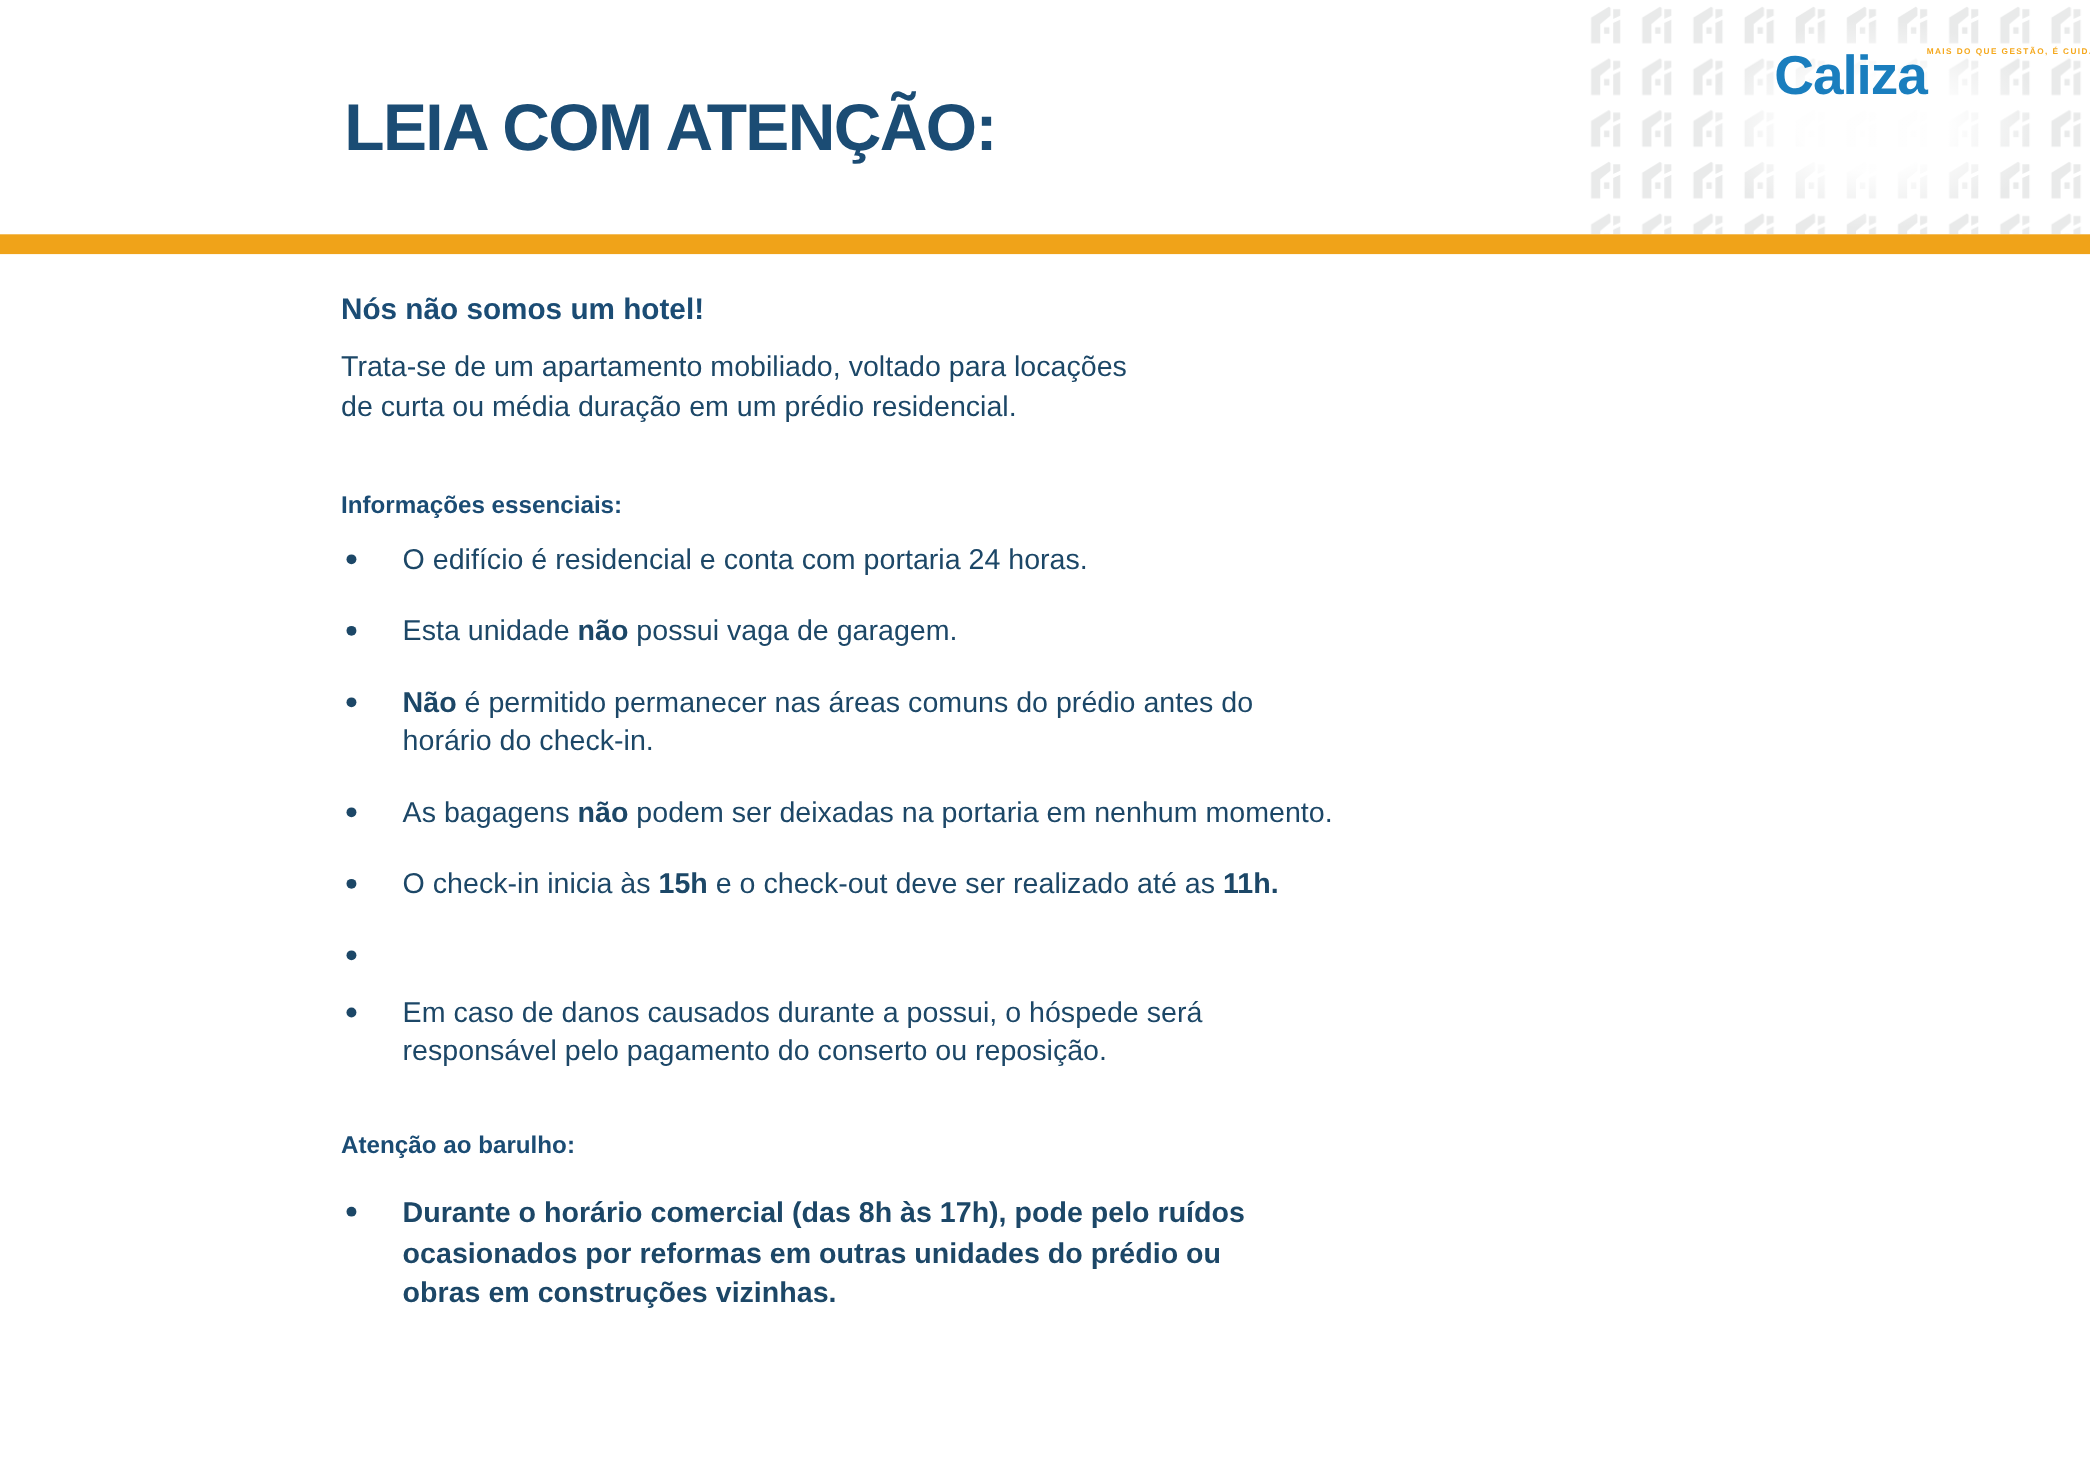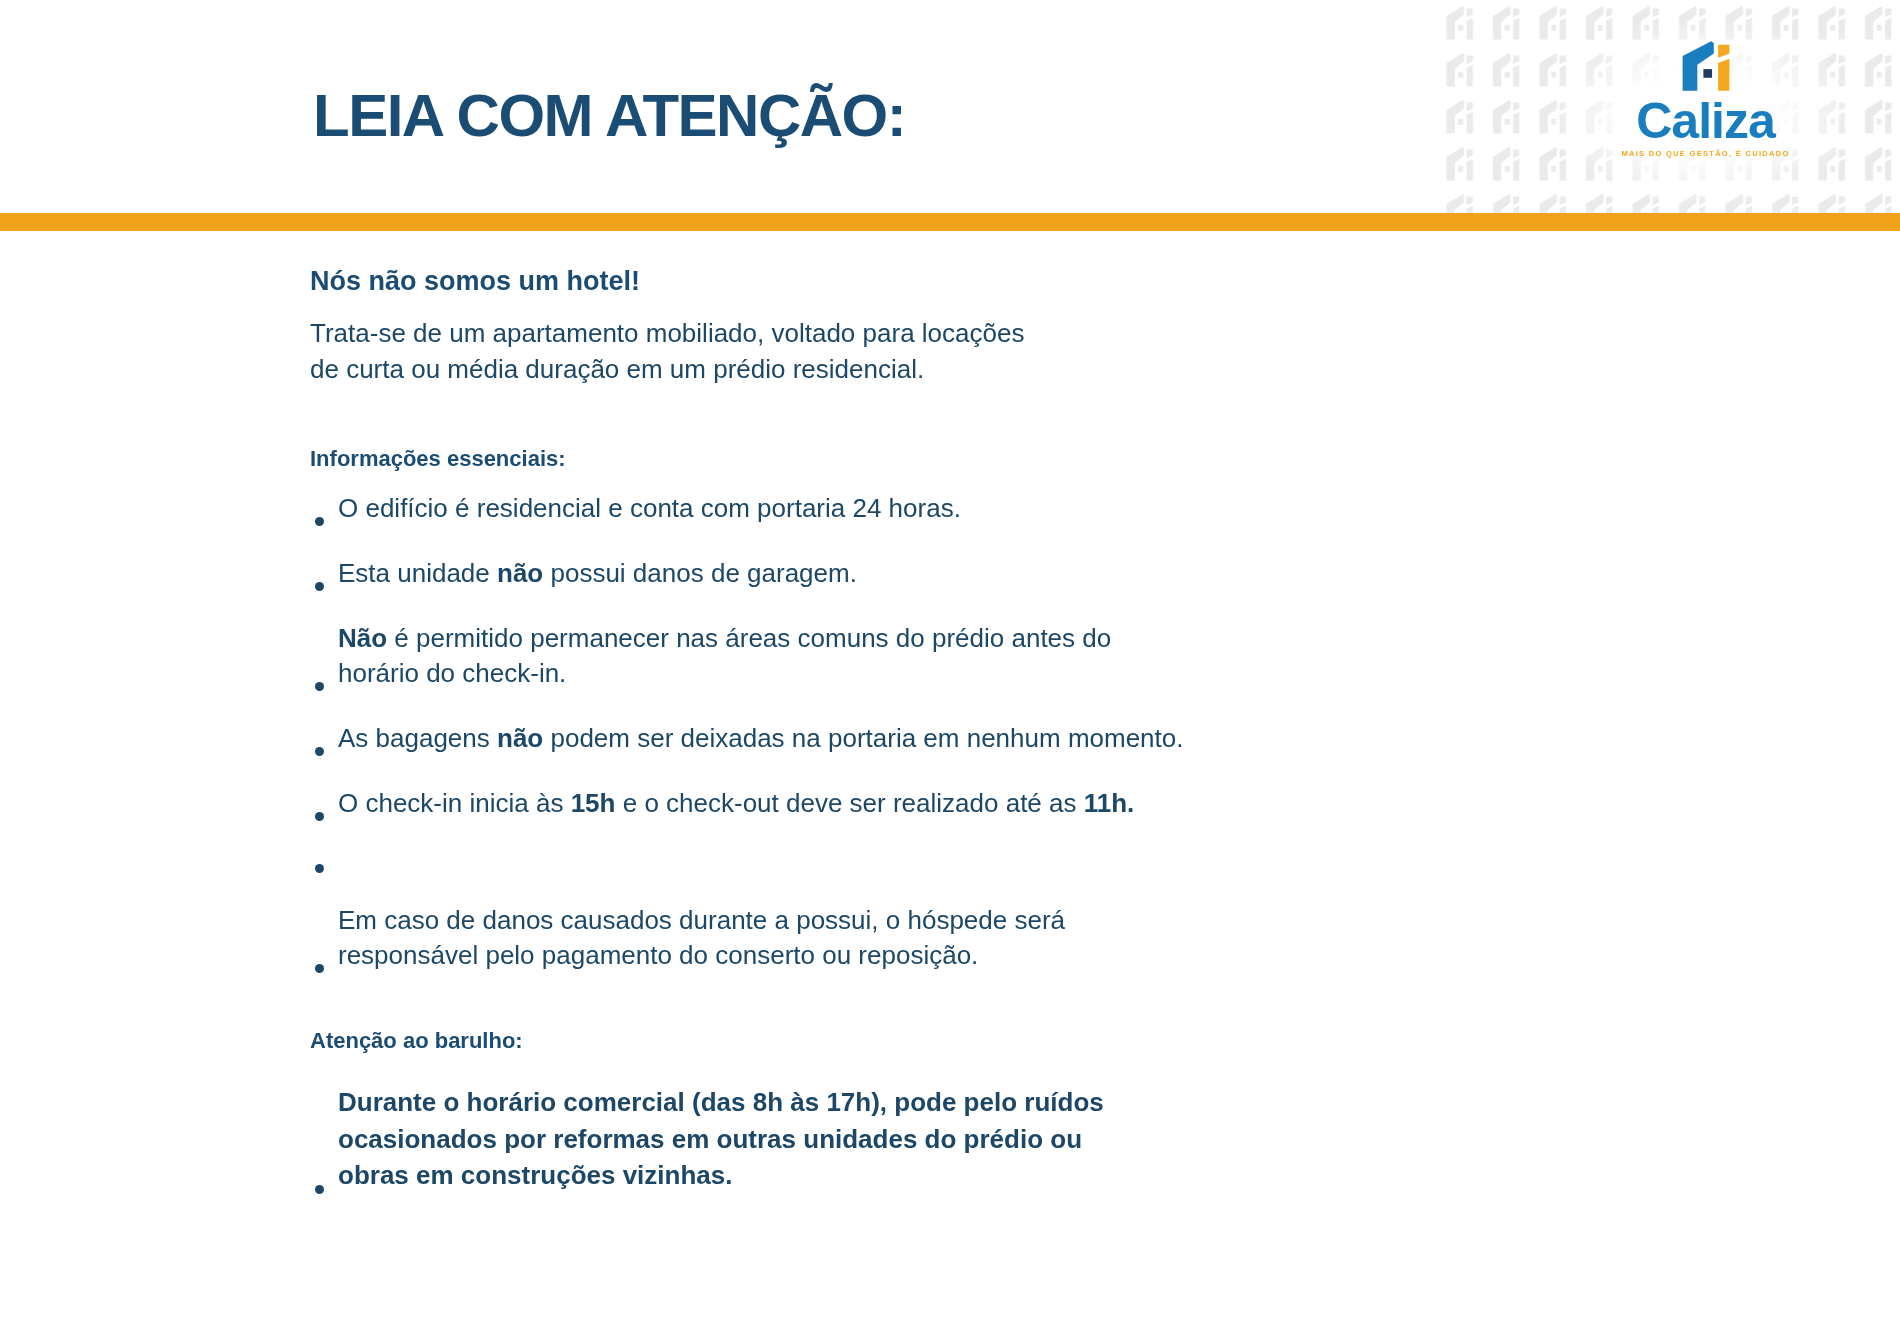--- a/index.html
+++ b/index.html
@@ -22,21 +22,21 @@
     color:var(--text-navy);
   }
   .pattern-svg{position:absolute;top:0;right:0;width:464px;height:213px;display:block;}
   .logo-glow{
     position:absolute;top:18px;left:1548px;width:310px;height:190px;
     background:radial-gradient(closest-side, rgba(255,255,255,0.95) 45%, rgba(255,255,255,0) 100%);
     pointer-events:none;
   }
   .logo-block{
     position:absolute;top:40px;left:1613px;width:185px;
-    display:flex;flex-direction:column;align-items:center;
+    display:flex;flex-direction:row;
   }
   .logo-icon{display:block;width:52px;height:53px;}
   .logo-brand{
     font-size:50px;font-weight:800;letter-spacing:-1px;
     color:var(--logo-blue);line-height:1.04;margin-top:2px;
   }
   .logo-tagline{
     font-size:7.5px;font-weight:bold;color:var(--logo-orange);
     letter-spacing:1.3px;white-space:nowrap;margin-top:2px;
   }
@@ -60,23 +60,24 @@
     font-size:26px;line-height:35.5px;margin-top:19px;color:var(--text-navy);
   }
   .section-heading{
     font-size:22px;font-weight:800;color:var(--title-navy);
     line-height:31px;margin-top:56px;
   }
   .section-heading.second{margin-top:52px;}
   .bullet-list{list-style:none;margin-top:17px;}
   .bullet-list.second{margin-top:28px;}
   .bullet-item{
-    display:flex;align-items:flex-end;
+    display:flex;align-items:flex-start;
     font-size:26px;line-height:35px;margin-bottom:30px;
     color:var(--text-navy);
+    gap:28px;
   }
   .bullet-item:last-child{margin-bottom:0;}
   .bullet-dot{
     flex:none;width:9px;height:9px;border-radius:50%;
     background:var(--text-navy);margin:13px 14px 0 5px;
   }
   .bullet-text b{font-weight:bold;}
   .bullet-text.all-bold{font-weight:bold;line-height:36.5px;}
 </style>
 </head>
@@ -120,21 +121,21 @@
     <p class="intro-paragraph"><span>Trata-se de um apartamento mobiliado, voltado para locações</span><br><span>de curta ou média duração em um prédio residencial.</span></p>
     <div>
         <h3 class="section-heading">Informações essenciais:</h3>
         <ul class="bullet-list">
           <li class="bullet-item">
             <span class="bullet-dot"></span>
             <span class="bullet-text"><span>O edifício é residencial e conta com portaria 24 horas.</span></span>
           </li>
           <li class="bullet-item">
             <span class="bullet-dot"></span>
-            <span class="bullet-text"><span>Esta unidade </span><b>não</b><span> possui danos de garagem.</span></span>
+            <span class="bullet-text"><span>Esta unidade </span><b>não</b><span> possui vaga de garagem.</span></span>
           </li>
           <li class="bullet-item">
             <span class="bullet-dot"></span>
             <span class="bullet-text"><b>Não</b><span> é permitido permanecer nas áreas comuns do prédio antes do</span><br><span>horário do check-in.</span></span>
           </li>
           <li class="bullet-item">
             <span class="bullet-dot"></span>
             <span class="bullet-text"><span>As bagagens </span><b>não</b><span> podem ser deixadas na portaria em nenhum momento.</span></span>
           </li>
           <li class="bullet-item">

